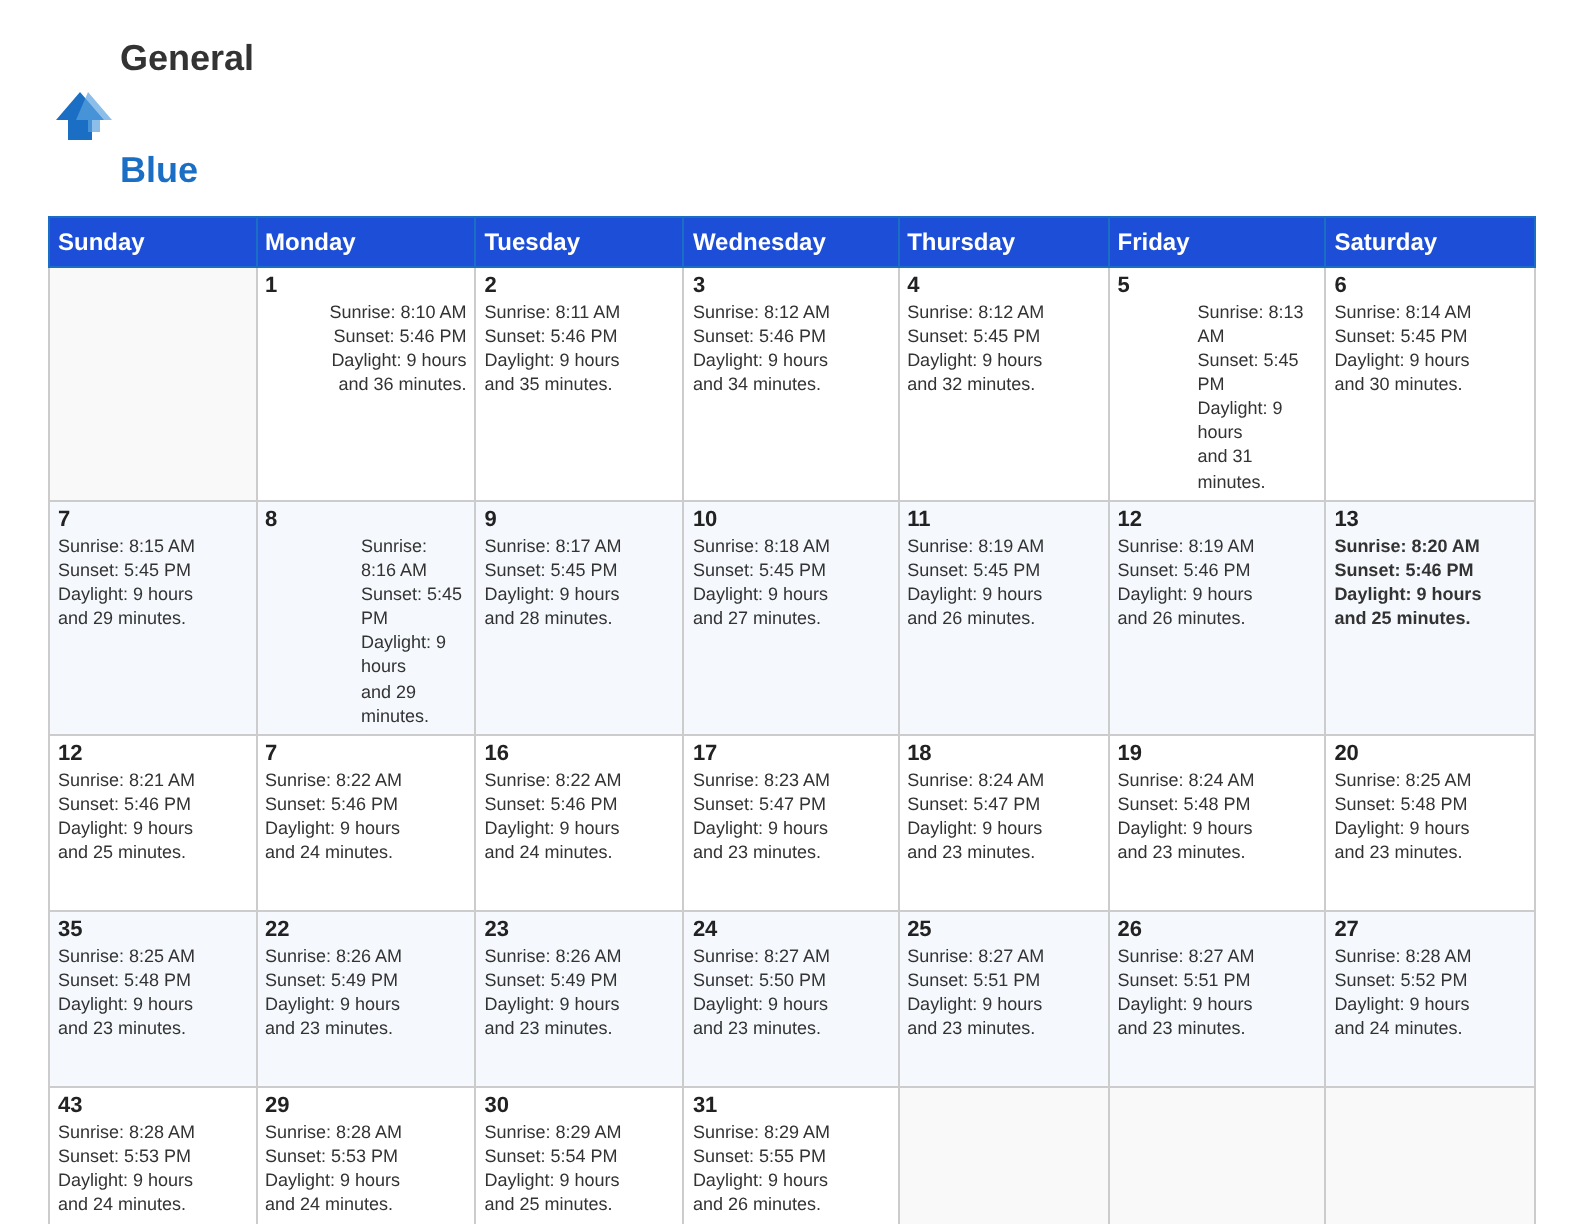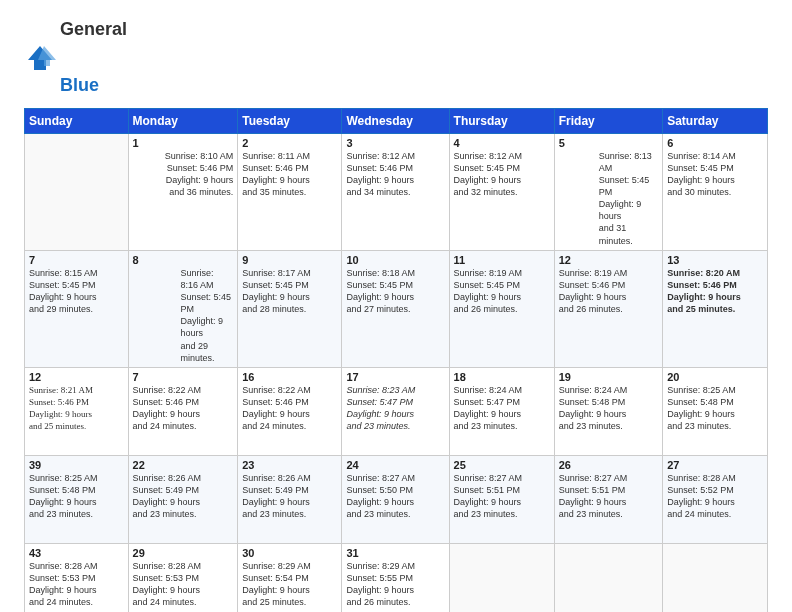--- a/index.html
+++ b/index.html
@@ -228,42 +228,42 @@
             <span class="day-num">13</span>
             <div class="cell-content" style="white-space: pre-line; font-weight: bold;">Sunrise: 8:20 AM
 Sunset: 5:46 PM
 Daylight: 9 hours
 and 25 minutes.</div>
           </td>
         </tr>
         <tr>
           <td>
             <span class="day-num">12</span>
-            <div class="cell-content" style="white-space: pre-line; font-family: Liberation Serif, serif;">Sunrise: 8:21 AM
+            <div class="cell-content" style="white-space: pre-line;">Sunrise: 8:21 AM
 Sunset: 5:46 PM
 Daylight: 9 hours
 and 25 minutes.</div>
           </td>
           <td>
             <span class="day-num">7</span>
             <div class="cell-content" style="white-space: pre-line;">Sunrise: 8:22 AM
 Sunset: 5:46 PM
 Daylight: 9 hours
 and 24 minutes.</div>
           </td>
           <td>
             <span class="day-num">16</span>
             <div class="cell-content" style="white-space: pre-line;">Sunrise: 8:22 AM
 Sunset: 5:46 PM
 Daylight: 9 hours
 and 24 minutes.</div>
           </td>
           <td>
             <span class="day-num">17</span>
-            <div class="cell-content" style="white-space: pre-line; font-style: italic;">Sunrise: 8:23 AM
+            <div class="cell-content" style="white-space: pre-line;">Sunrise: 8:23 AM
 Sunset: 5:47 PM
 Daylight: 9 hours
 and 23 minutes.</div>
           </td>
           <td>
             <span class="day-num">18</span>
             <div class="cell-content" style="white-space: pre-line;">Sunrise: 8:24 AM
 Sunset: 5:47 PM
 Daylight: 9 hours
 and 23 minutes.</div>
@@ -278,21 +278,21 @@
           <td>
             <span class="day-num">20</span>
             <div class="cell-content" style="white-space: pre-line;">Sunrise: 8:25 AM
 Sunset: 5:48 PM
 Daylight: 9 hours
 and 23 minutes.</div>
           </td>
         </tr>
         <tr>
           <td>
-            <span class="day-num">39</span>
+            <span class="day-num">35</span>
             <div class="cell-content" style="white-space: pre-line;">Sunrise: 8:25 AM
 Sunset: 5:48 PM
 Daylight: 9 hours
 and 23 minutes.</div>
           </td>
           <td>
             <span class="day-num">22</span>
             <div class="cell-content" style="white-space: pre-line;">Sunrise: 8:26 AM
 Sunset: 5:49 PM
 Daylight: 9 hours

